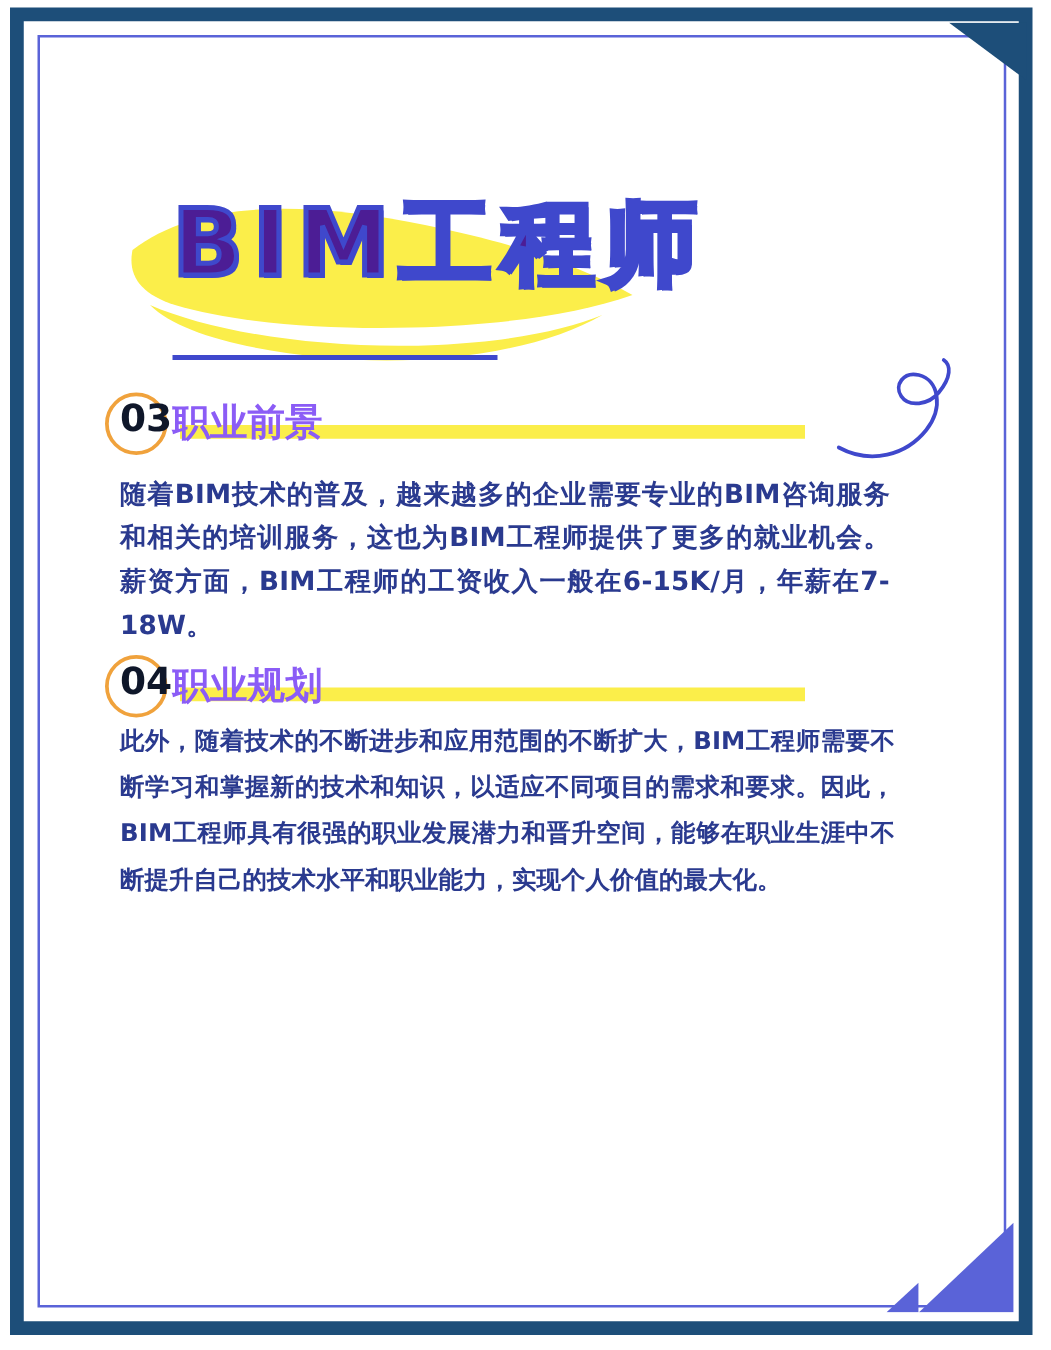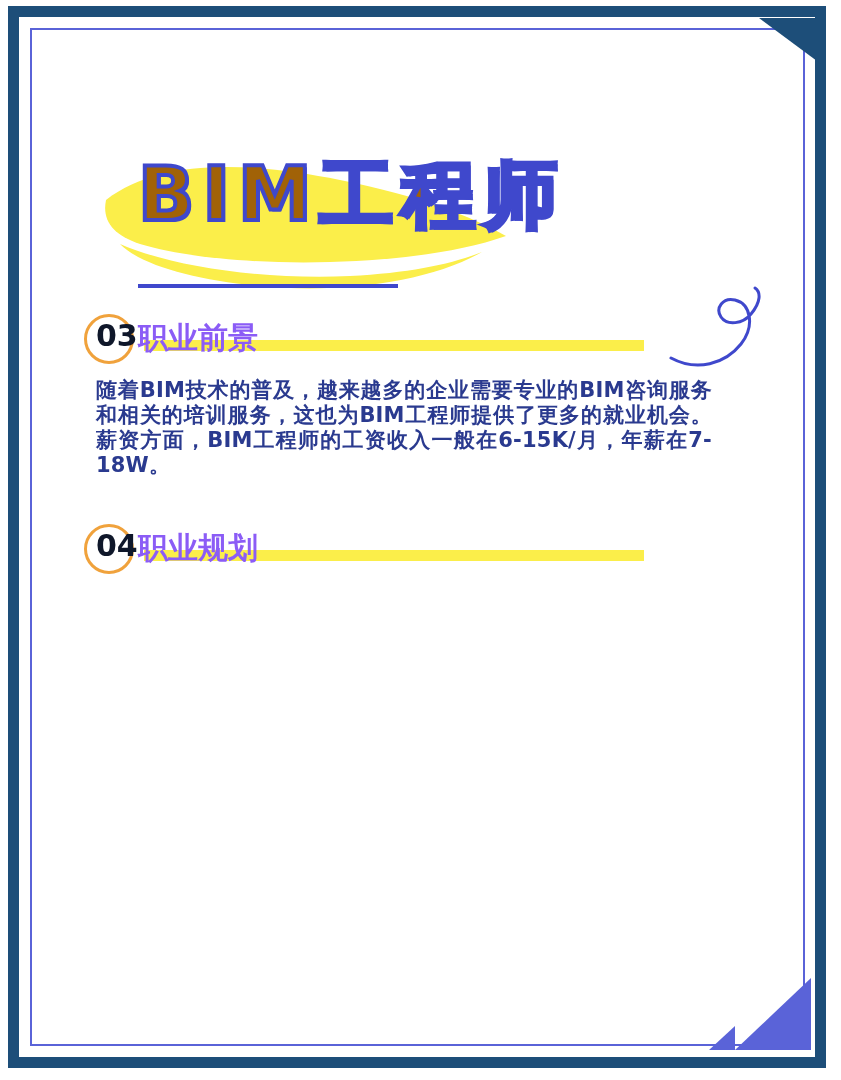--- a/index.html
+++ b/index.html
@@ -144,21 +144,21 @@
     width: 420px;
     height: 150px;
   }
   .title-text {
     position: absolute;
     left: 48px;
     top: 14px;
     font-size: 74px;
     font-weight: 700;
     letter-spacing: 8px;
-    color: #a16207;
+    color: #4c1d95;
     -webkit-text-stroke: 4px #3f48cc;
     text-shadow:
       2px 2px 0 #3f48cc,
       -1px -1px 0 #3f48cc;
     white-space: nowrap;
     font-family: "DejaVu Sans", "Liberation Sans", sans-serif;
   }
   .title-underline {
     position: absolute;
     left: 48px;
@@ -218,21 +218,21 @@
 
   
   .para {
     color: #2a3a8f;
     font-weight: 700;
     font-family: "DejaVu Sans", "Liberation Sans", sans-serif;
     text-align: justify;
   }
   .p-big {
     font-size: 21px;
-    line-height: 25px;
+    line-height: 35px;
     letter-spacing: 0.2px;
   }
   .p-small {
     font-size: 19.5px;
     line-height: 37px;
     letter-spacing: 0.1px;
   }
 
   
   .doodle {
@@ -295,15 +295,16 @@
     <div class="para p-big" style="margin-top:16px; width:616px;">随着BIM技术的普及，越来越多的企业需要专业的BIM咨询服务和相关的培训服务，这也为BIM工程师提供了更多的就业机会。薪资方面，BIM工程师的工资收入一般在6-15K/月，年薪在7-18W。</div>
   </div>
 
   <div class="section" style="top:528px;">
     <div class="sec-head">
       <div class="sec-highlight" style="left:48px; top:22px; width:500px;"></div>
       <div class="sec-ring"></div>
       <div class="sec-num">04</div>
       <div class="sec-title">职业规划</div>
     </div>
+    <div class="para p-small" style="margin-top:2px; width:620px;">此外，随着技术的不断进步和应用范围的不断扩大，BIM工程师需要不断学习和掌握新的技术和知识，以适应不同项目的需求和要求。因此，BIM工程师具有很强的职业发展潜力和晋升空间，能够在职业生涯中不断提升自己的技术水平和职业能力，实现个人价值的最大化。</div>
   </div>
 
 </div>
 
 </body></html>

